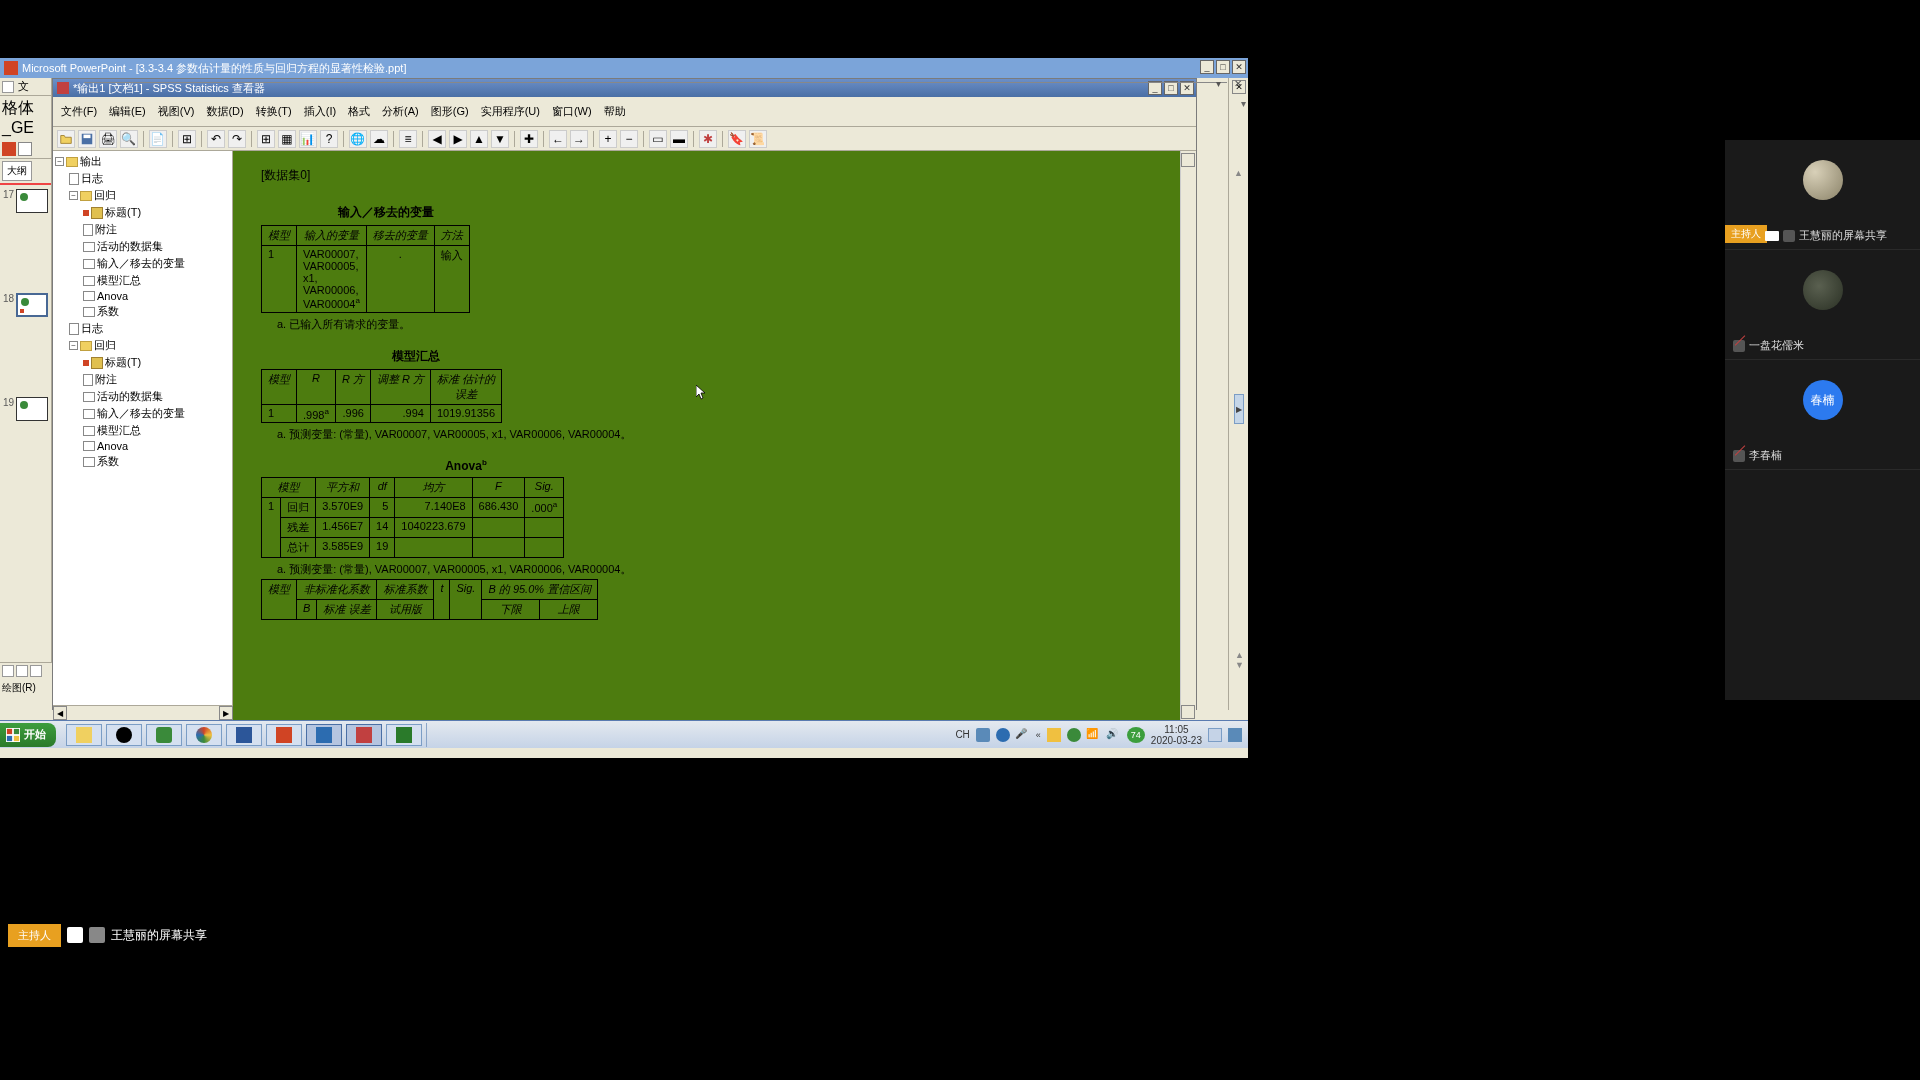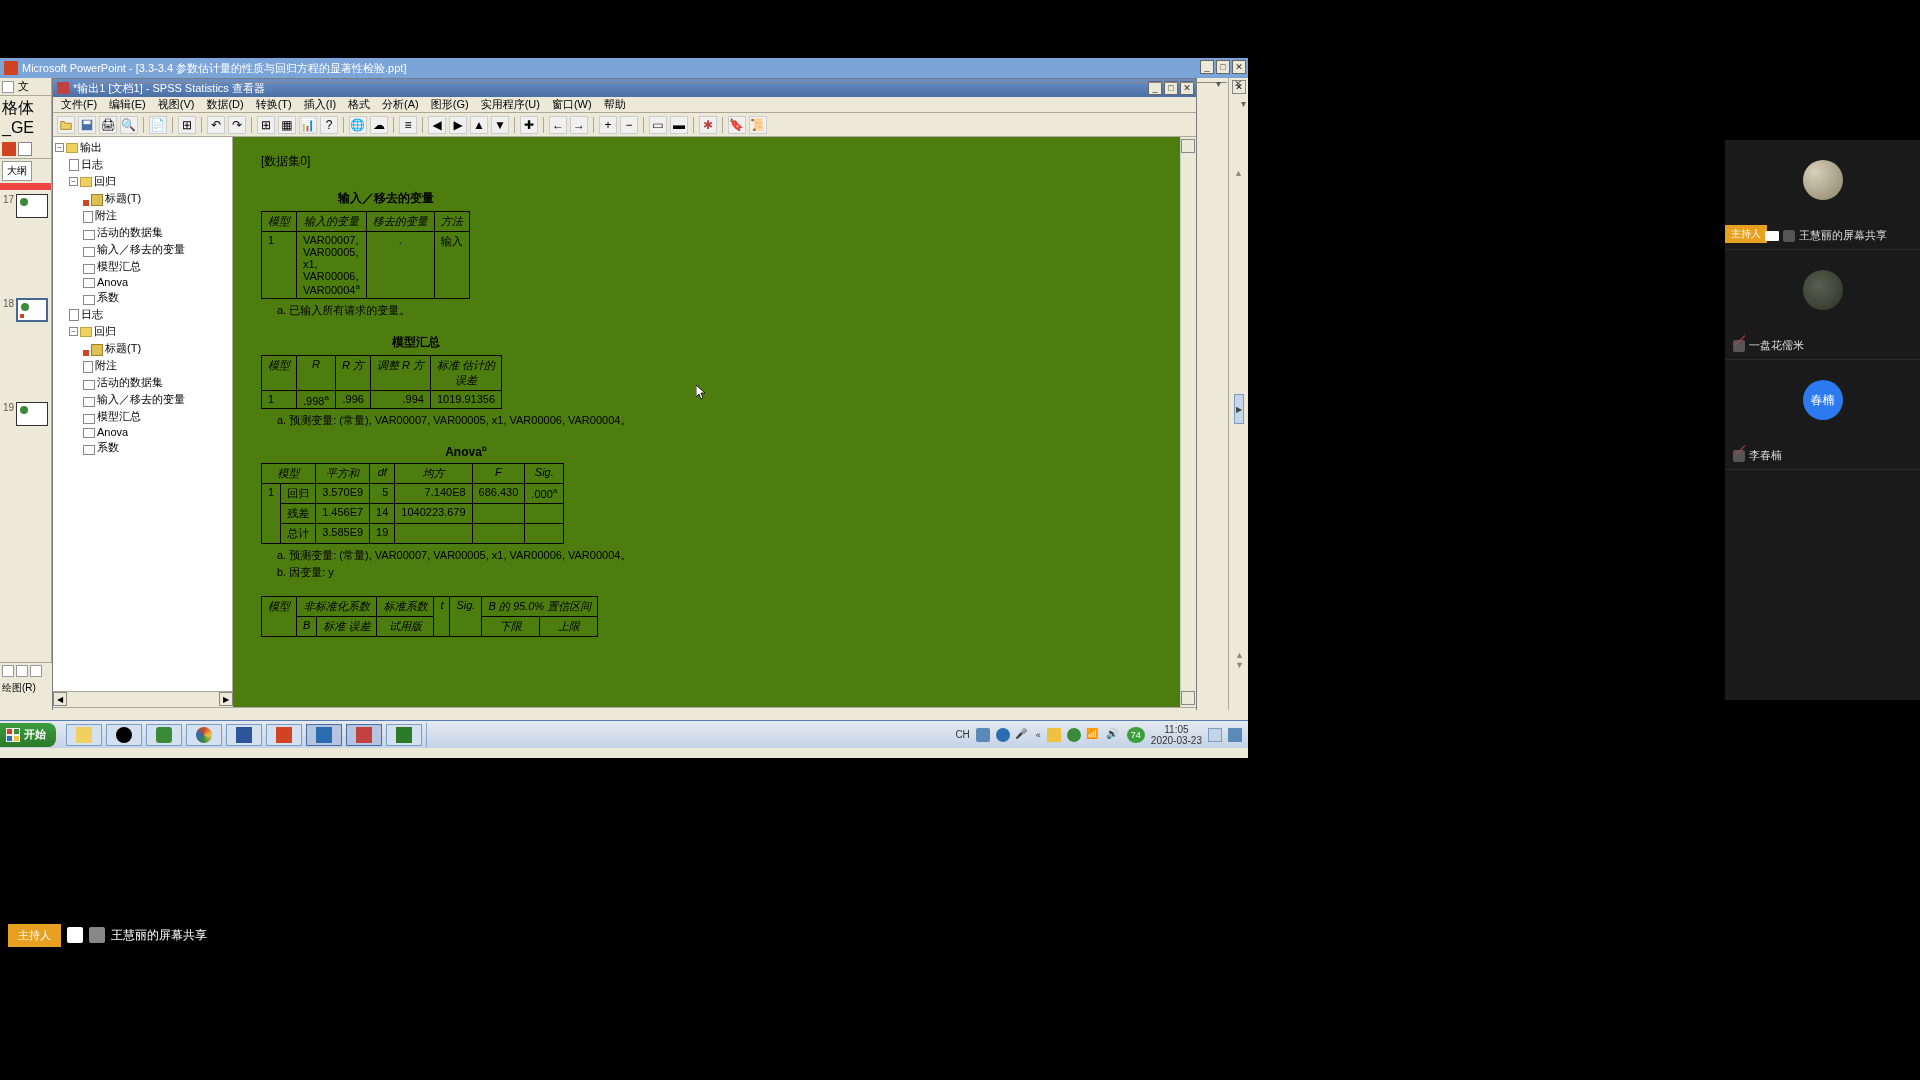--- a/index.html
+++ b/index.html
@@ -10,58 +10,58 @@
     
     .ppt-titlebar { background: #7ba4d9; color: #fff; height: 20px; display: flex; align-items: center; padding: 0 4px; font-size: 11px; position: relative; }
     .ppt-titlebar .icon-ppt { width: 14px; height: 14px; background: #d04424; margin-right: 4px; }
     .window-controls { position: absolute; right: 2px; top: 2px; display: flex; gap: 2px; }
     .window-controls span { width: 14px; height: 14px; background: #ece9d8; border: 1px solid #666; display: flex; align-items: center; justify-content: center; font-size: 9px; color: #333; }
     
     
     .ppt-left-strip { position: absolute; left: 0; top: 20px; width: 52px; height: 632px; background: #ece9d8; border-right: 1px solid #aca899; }
     .ppt-left-strip .top-icons { display: flex; padding: 2px; gap: 4px; align-items: center; height: 18px; border-bottom: 1px solid #aca899; font-size: 11px; }
     .ppt-left-strip .top-icons .sq { width: 12px; height: 12px; background: #fff; border: 1px solid #999; }
-    .outline-tabs { display: flex; padding: 2px; gap: 4px; border-bottom: 7px solid #ef4444; font-family: Liberation Serif, serif; }
+    .outline-tabs { display: flex; padding: 2px; gap: 4px; border-bottom: 2px solid #ef4444; font-family: Liberation Serif, serif; }
     .outline-tabs span { font-size: 10px; padding: 2px 4px; background: #fff; border: 1px solid #999; }
     
     .slide-thumbs { padding: 4px 2px; }
     .slide-thumb-item { margin-bottom: 0; }
     .slide-thumb-item .num { font-size: 10px; color: #5a5a5a; float: left; width: 14px; text-align: right; padding-right: 2px; }
     .slide-thumb-item .thumb { display: block; width: 32px; height: 24px; background: #fff; border: 1px solid #333; margin-left: 14px; position: relative; }
     .slide-thumb-item .thumb.active { border: 2px solid #486894; }
     .slide-thumb-item .thumb .dot { position: absolute; width: 8px; height: 8px; background: #3a8a3a; border-radius: 50%; top: 3px; left: 3px; }
     
     .ppt-footer-left { position: absolute; bottom: 0; left: 0; width: 52px; height: 48px; border-top: 1px solid #aca899; background: #ece9d8; padding: 2px; font-size: 10px; }
     .ppt-footer-left .icons-row { display: flex; gap: 2px; margin-bottom: 4px; }
     .ppt-footer-left .icons-row span { width: 12px; height: 12px; border: 1px solid #999; background: #fff; }
     
     
     .spss-window { position: absolute; left: 52px; top: 20px; width: 1145px; height: 632px; background: #fff; border: 1px solid #7b7b7b; }
     .spss-titlebar { background: linear-gradient(#6b8fc8, #4a6fa5); color: #fff; height: 18px; display: flex; align-items: center; padding: 8px 4px; font-size: 11px; position: relative; }
     .spss-titlebar .spss-icon { width: 12px; height: 12px; background: #c14040; margin-right: 4px; }
-    .spss-menu { background: #ece9d8; height: 16px; display: flex; align-items: center; padding: 0 4px; font-size: 11px; gap: 4px; border-bottom: 1px solid #aca899; }
+    .spss-menu { background: #ece9d8; height: 30px; display: flex; align-items: center; padding: 0 4px; font-size: 11px; gap: 4px; border-bottom: 1px solid #aca899; }
     .spss-menu span { padding: 1px 4px; }
     .spss-toolbar { background: #ece9d8; height: 24px; display: flex; align-items: center; padding: 0 4px; gap: 3px; border-bottom: 1px solid #aca899; }
     .spss-toolbar .tbtn { width: 18px; height: 18px; border: 1px solid #ccc; background: #f0f0f0; display: flex; align-items: center; justify-content: center; }
     .spss-toolbar .sep { width: 1px; height: 16px; background: #aca899; margin: 0 2px; }
     
     .spss-body { display: flex; height: calc(100% - 60px); }
     
     
     .spss-tree { width: 180px; background: #fff; border-right: 1px solid #aca899; overflow: auto; font-size: 11px; padding: 2px; }
     .tree-node { display: flex; align-items: center; gap: 2px; padding: 1px 0; white-space: nowrap; }
     .tree-node .expand { width: 9px; height: 9px; border: 1px solid #888; background: #fff; font-size: 8px; line-height: 7px; text-align: center; color: #444; }
     .tree-node .icon-folder { width: 12px; height: 10px; background: #f0d060; border: 1px solid #c0a040; }
     .tree-node .icon-doc { width: 10px; height: 12px; background: #fff; border: 1px solid #888; position: relative; }
     .tree-node .icon-tbl { width: 12px; height: 10px; background: #fff; border: 1px solid #888; }
     .tree-node .icon-tbl::before { content: ''; position: absolute; width: 100%; height: 1px; background: #888; top: 3px; }
     .tree-node .icon-book { width: 12px; height: 12px; background: #e0c050; border: 1px solid #a08030; }
     .tree-node .icon-red { width: 6px; height: 6px; background: #d04424; }
     .indent-1 { padding-left: 14px; }
-    .indent-2 { padding-left: 28px; align-items: flex-end; }
+    .indent-2 { padding-left: 28px; }
     
     
     .spss-content { flex: 1; background: #4d7c0f; overflow: auto; padding: 16px 28px; position: relative; }
     .spss-content .scrollbar-v { position: absolute; right: 0; top: 0; width: 16px; height: 100%; background: #ece9d8; border-left: 1px solid #ccc; }
     .spss-content .scrollbar-v .thumb { position: absolute; width: 14px; left: 0px; top: 2px; height: 14px; background: #ece9d8; border: 1px solid #888; }
     
     .dataset-label { font-size: 12px; margin-bottom: 20px; }
     
     table.output { border-collapse: collapse; margin-bottom: 4px; font-size: 11px; }
     table.output th, table.output td { border: 1px solid #000; padding: 2px 6px; text-align: left; vertical-align: top; }
@@ -431,21 +431,20 @@
             <td class="r">总计</td>
             <td class="r">3.585E9</td>
             <td class="r">19</td>
             <td></td>
             <td></td>
             <td></td>
           </tr>
         </tbody>
           </table>
         <div class="table-note" style="margin-bottom:2px;">a. 预测变量: (常量), VAR00007, VAR00005, x1, VAR00006, VAR00004。</div>
-        <div class="table-note">b. 因变量: y</div>
 
         <table class="output">
           <tbody>
               <tr>
             <th rowspan="2" colspan="2">模型</th>
             <th colspan="2">非标准化系数</th>
             <th>标准系数</th>
             <th rowspan="2">t</th>
             <th rowspan="2">Sig.</th>
             <th colspan="2">B 的 95.0% 置信区间</th>

